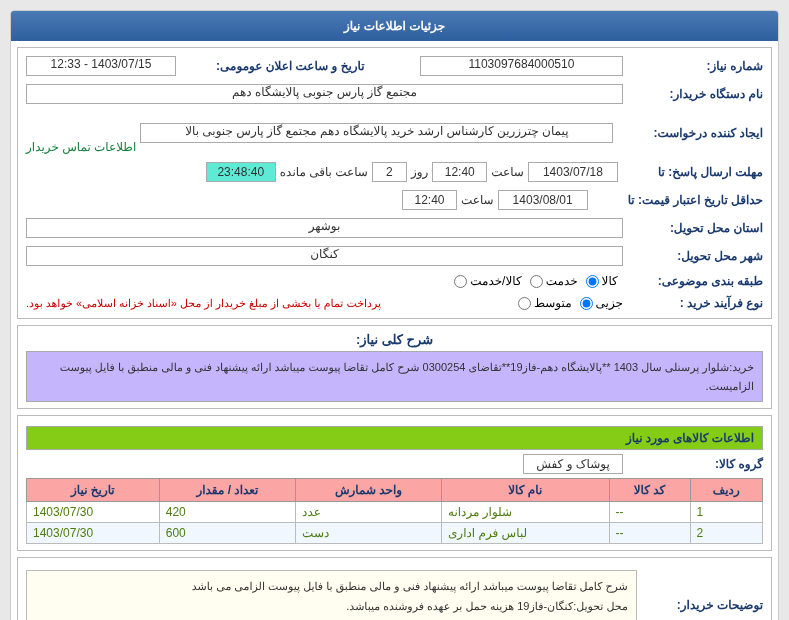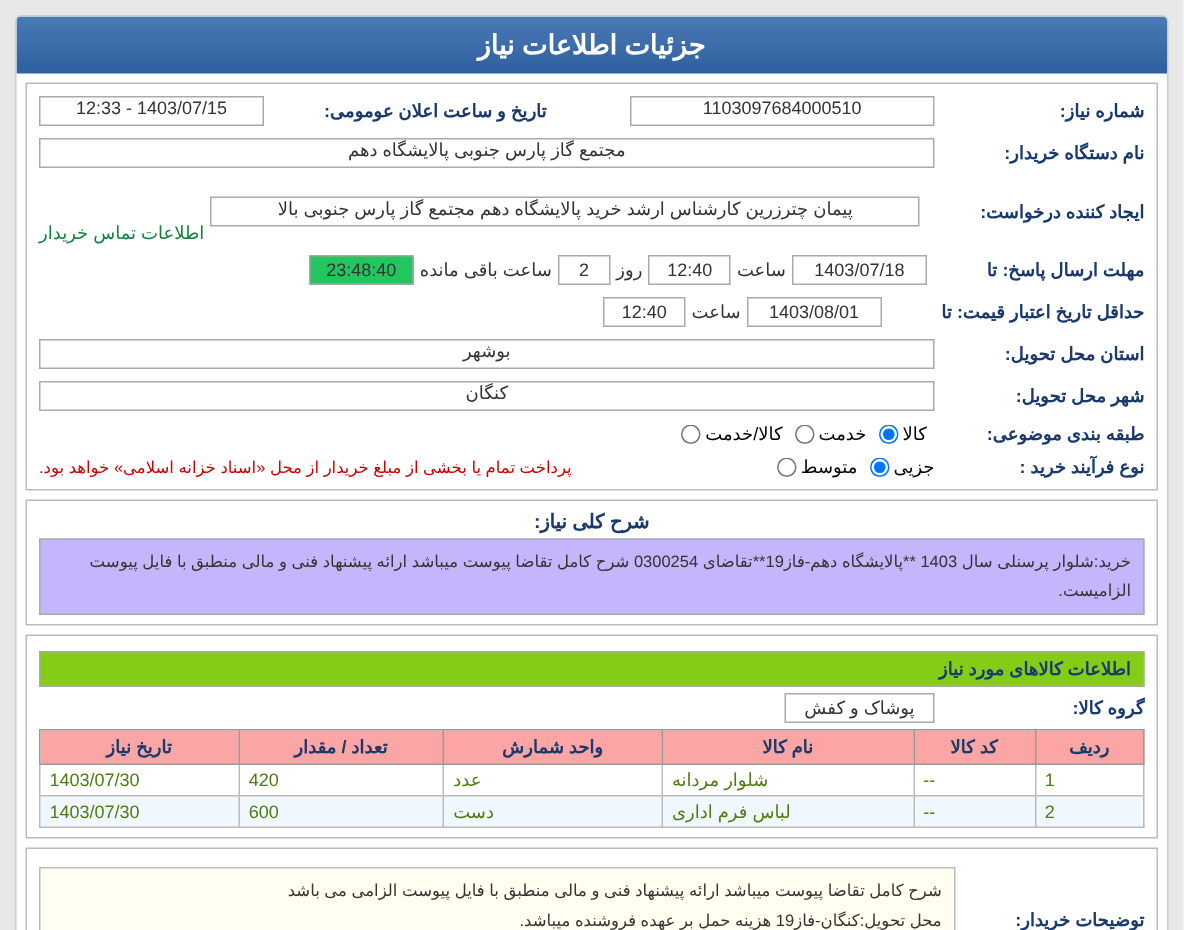--- a/index.html
+++ b/index.html
@@ -19,21 +19,21 @@
       background: #fff;
       border: 1px solid #ccc;
       border-radius: 4px;
       overflow: hidden;
     }
     .header {
       background: linear-gradient(to bottom, #4a7ab5, #2e5f9e);
       color: #fff;
       text-align: center;
       padding: 8px 12px;
-      font-size: 18px;
+      font-size: 12px;
       font-weight: bold;
     }
     .section {
       border: 1px solid #bbb;
       margin: 6px;
       padding: 6px 8px;
       background: #fff;
     }
     .form-grid {
       display: grid;
@@ -195,21 +195,21 @@
       </div>
 
       <div class="form-row">
         <span class="label">مهلت ارسال پاسخ: تا</span>
         <div class="small-box" style="min-width:90px;">1403/07/18</div>
         <span class="small-label">ساعت</span>
         <div class="small-box" style="min-width:55px;">12:40</div>
         <span class="small-label">روز</span>
         <div class="small-box" style="min-width:35px;">2</div>
         <span class="small-label">ساعت باقی مانده</span>
-        <div class="small-box" style="min-width:70px;background:#22c55e;">23:48:40</div>
+        <div class="small-box" style="min-width:70px;background:#5eead4;">23:48:40</div>
       </div>
 
       <div class="form-row">
         <span class="label">حداقل تاریخ اعتبار قیمت: تا</span>
         <div class="small-box" style="min-width:90px;">1403/08/01</div>
         <span class="small-label">ساعت</span>
         <div class="small-box" style="min-width:55px;">12:40</div>
       </div>
 
       <div class="form-row">

